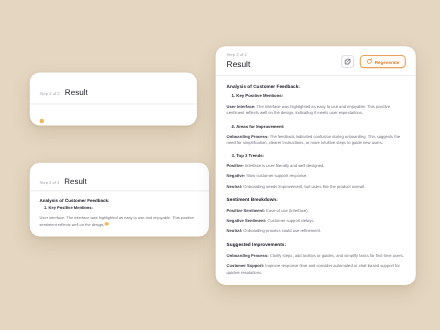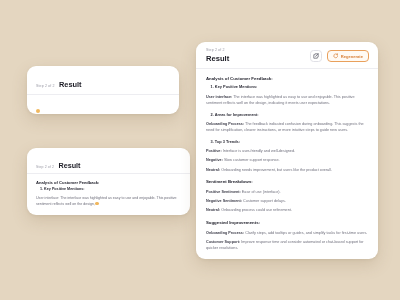--- a/index.html
+++ b/index.html
@@ -40,21 +40,21 @@
   }
 
   .step-label {
     color: #9a9aa6;
     letter-spacing: 0.1px;
     white-space: nowrap;
   }
 
   .result-title {
     color: #1b1b24;
-    font-weight: bold;
+    font-weight: normal;
     white-space: nowrap;
   }
 
   .card-body {
     box-sizing: border-box;
   }
 
   
   #card-top {
     left: 27px;

